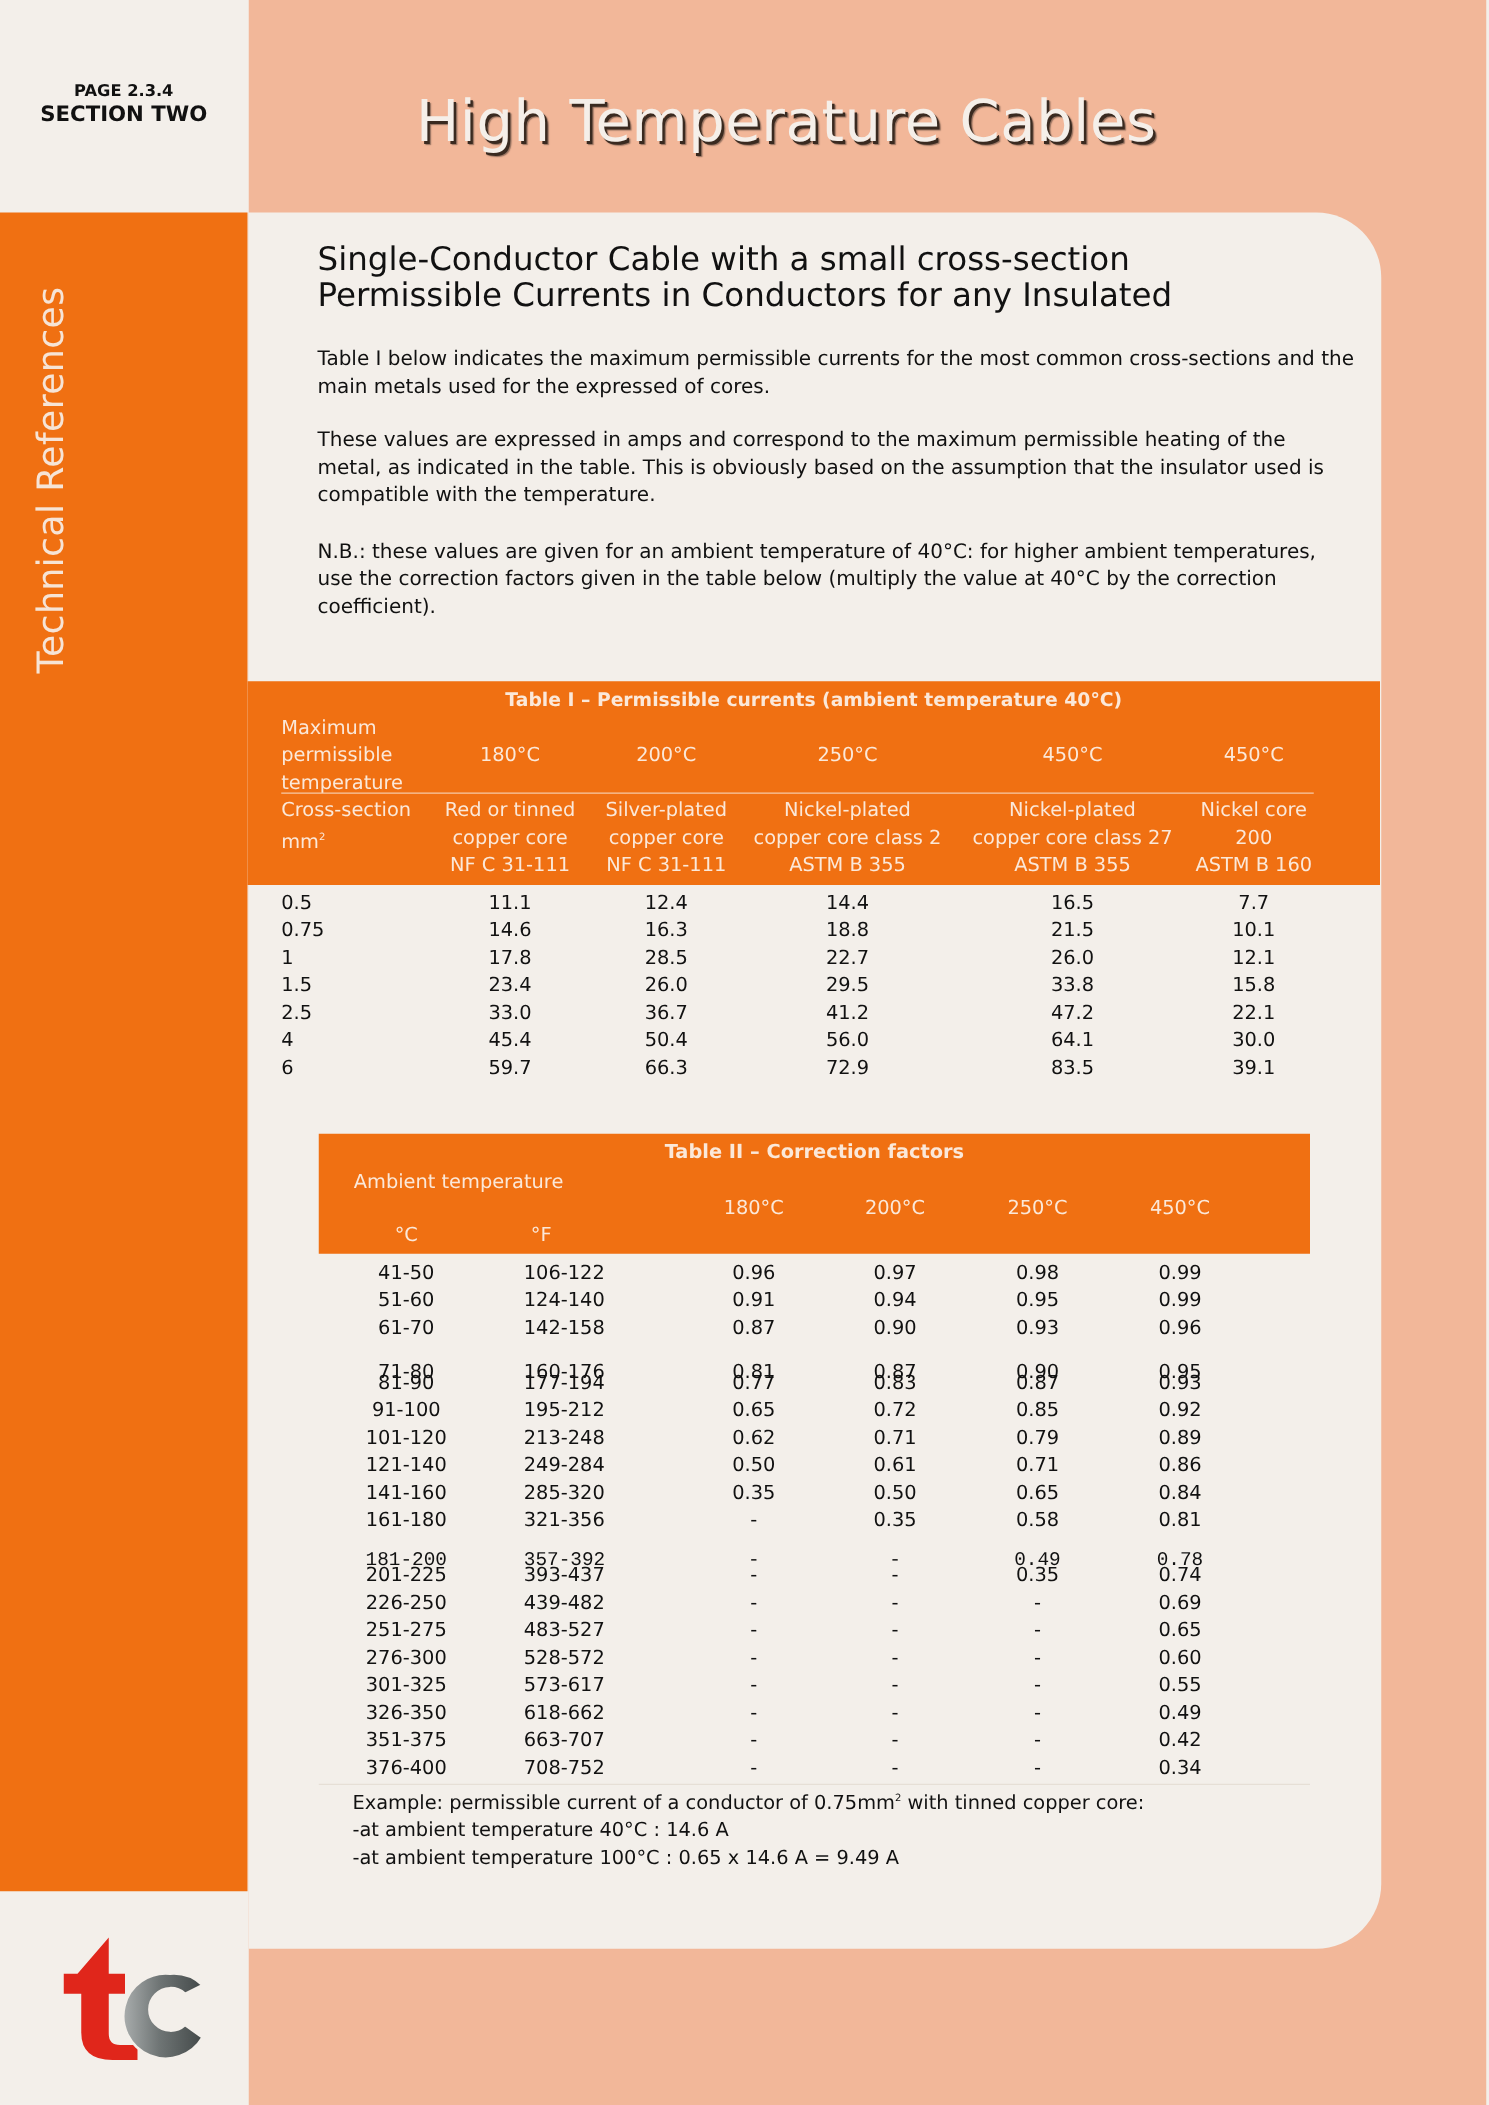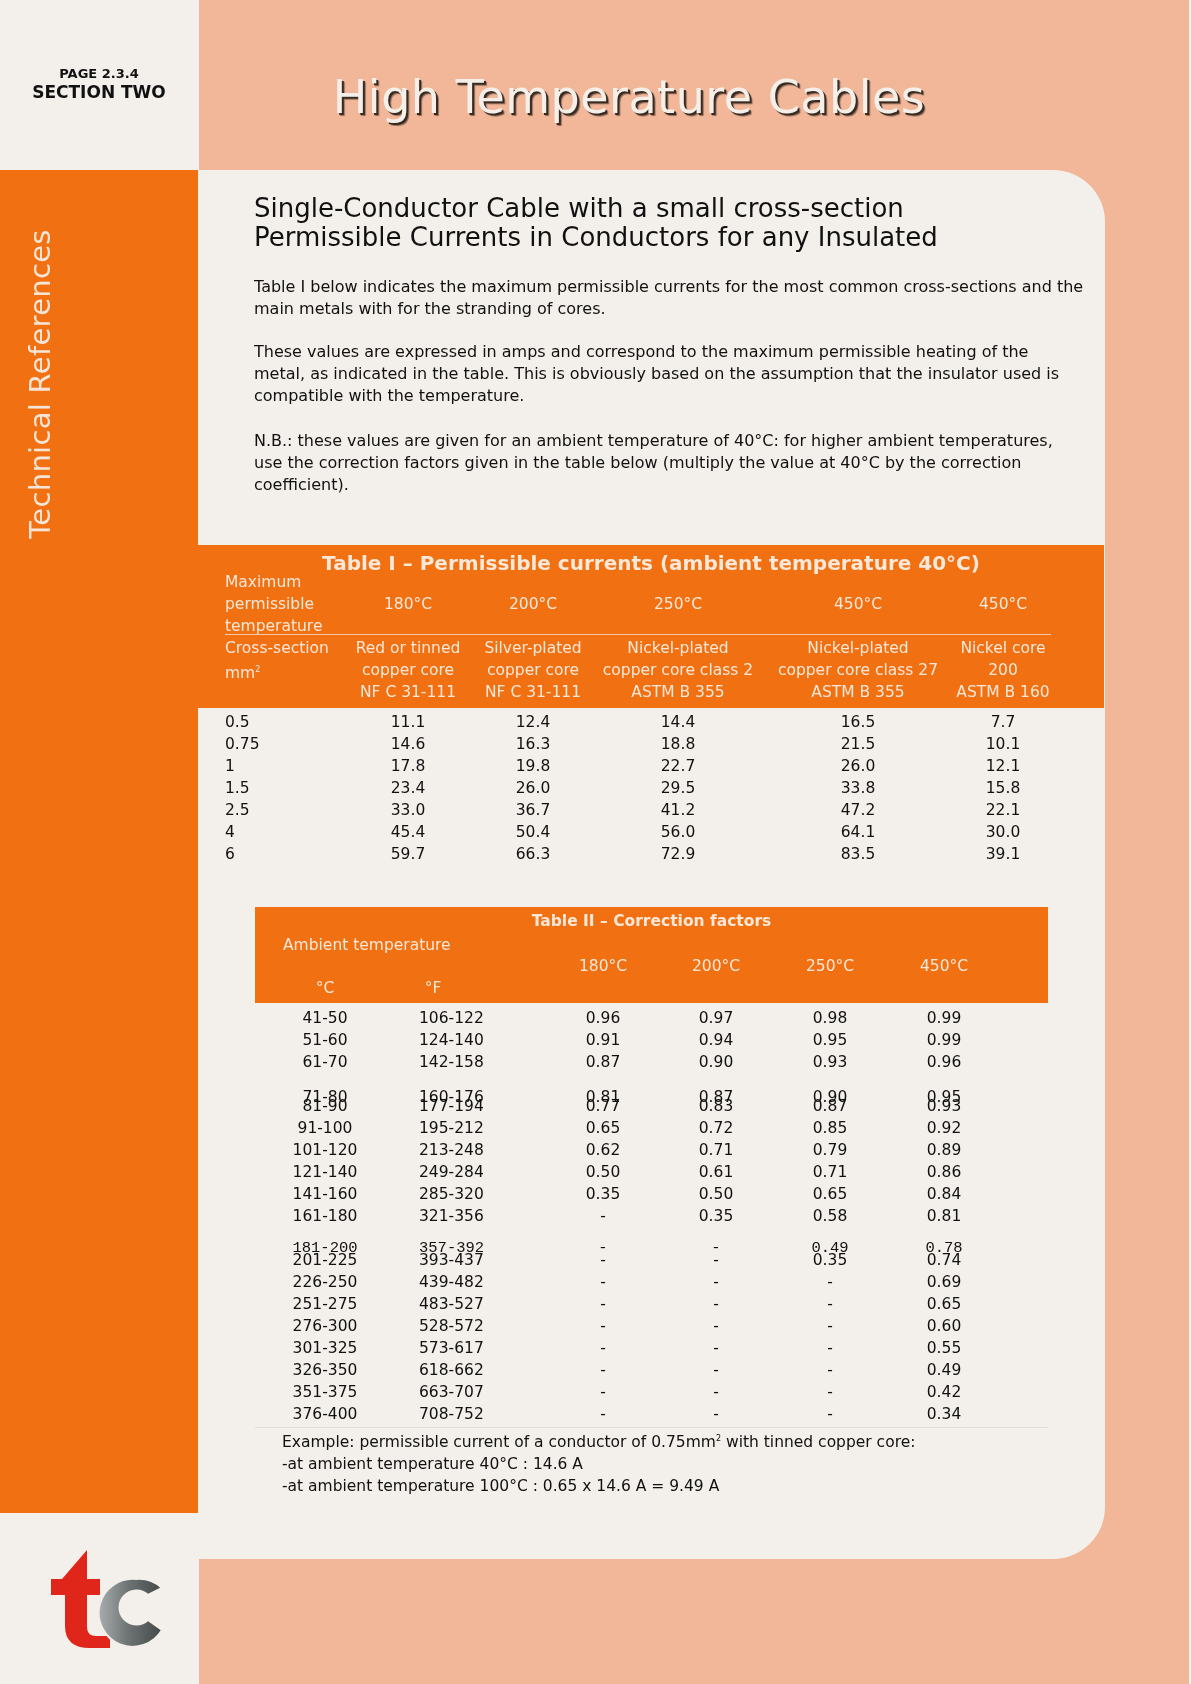--- a/index.html
+++ b/index.html
@@ -64,21 +64,21 @@
   .t1-band {
     position: absolute; left: 198px; top: 545px; width: 906px; height: 163px;
     background: #f07012;
   }
   .t1 {
     position: absolute; left: 198px; top: 545px; width: 906px;
     color: #fbe8d9; font-family: "DejaVu Sans", sans-serif; font-size: 15.5px;
   }
   .t1-title {
     position: absolute; left: 0; top: 6px; width: 906px; text-align: center;
-    font-weight: bold; font-size: 20px; color: #fbe8d9;
+    font-weight: bold; font-size: 15px; color: #fbe8d9;
   }
   .cell { position: absolute; text-align: center; line-height: 22px; white-space: nowrap; }
   .cell.left { text-align: left; }
   .t1-sep {
     position: absolute; left: 27px; top: 89px; width: 826px; height: 1px;
     background: #f6c9a8;
   }
   .t1-body {
     position: absolute; left: 198px; top: 708px; width: 906px;
     font-family: "DejaVu Sans", sans-serif; font-size: 15.5px; color: #111;
@@ -128,21 +128,21 @@
   <div class="sec">SECTION TWO</div>
 </div>
 
 <div class="main-title">High Temperature Cables</div>
 
 <div class="content">
   <div class="heading">
     <div>Single-Conductor Cable with a small cross-section</div>
     <div>Permissible Currents in Conductors for any Insulated</div>
   </div>
-  <p class="para p1">Table I below indicates the maximum permissible currents for the most common cross-sections and the main metals with for the stranding of cores.</p>
+  <p class="para p1">Table I below indicates the maximum permissible currents for the most common cross-sections and the main metals used for the expressed of cores.</p>
   <p class="para p2">These values are expressed in amps and correspond to the maximum permissible heating of the metal, as indicated in the table.  This is obviously based on the assumption that the insulator used is compatible with the temperature.</p>
   <p class="para p3">N.B.: these values are given for an ambient temperature of 40°C: for higher ambient temperatures, use the correction factors given in the table below (multiply the value at 40°C by the correction coefficient).</p>
 </div>
 
 <div class="t1-band"></div>
 <div class="t1">
   <div class="t1-title">Table I – Permissible currents (ambient temperature 40°C)</div>
 
   <div class="cell left" style="left:27px; top:26px;">
     <div>Maximum</div>
@@ -201,21 +201,21 @@
       <div class="cell left" style="left: 27px; top: 0px;">0.75</div>
       <div class="cell" style="left: 140px; width: 140px; top: 0px;">14.6</div>
       <div class="cell" style="left: 280px; width: 110px; top: 0px;">16.3</div>
       <div class="cell" style="left: 390px; width: 180px; top: 0px;">18.8</div>
       <div class="cell" style="left: 570px; width: 180px; top: 0px;">21.5</div>
       <div class="cell" style="left: 750px; width: 110px; top: 0px;">10.1</div>
     </div>
     <div class="row" style="top: 47px;">
       <div class="cell left" style="left: 27px; top: 0px;">1</div>
       <div class="cell" style="left: 140px; width: 140px; top: 0px;">17.8</div>
-      <div class="cell" style="left: 280px; width: 110px; top: 0px;">19.8</div>
+      <div class="cell" style="left: 280px; width: 110px; top: 0px;">28.5</div>
       <div class="cell" style="left: 390px; width: 180px; top: 0px;">22.7</div>
       <div class="cell" style="left: 570px; width: 180px; top: 0px;">26.0</div>
       <div class="cell" style="left: 750px; width: 110px; top: 0px;">12.1</div>
     </div>
     <div class="row" style="top: 69px;">
       <div class="cell left" style="left: 27px; top: 0px;">1.5</div>
       <div class="cell" style="left: 140px; width: 140px; top: 0px;">23.4</div>
       <div class="cell" style="left: 280px; width: 110px; top: 0px;">26.0</div>
       <div class="cell" style="left: 390px; width: 180px; top: 0px;">29.5</div>
       <div class="cell" style="left: 570px; width: 180px; top: 0px;">33.8</div>

